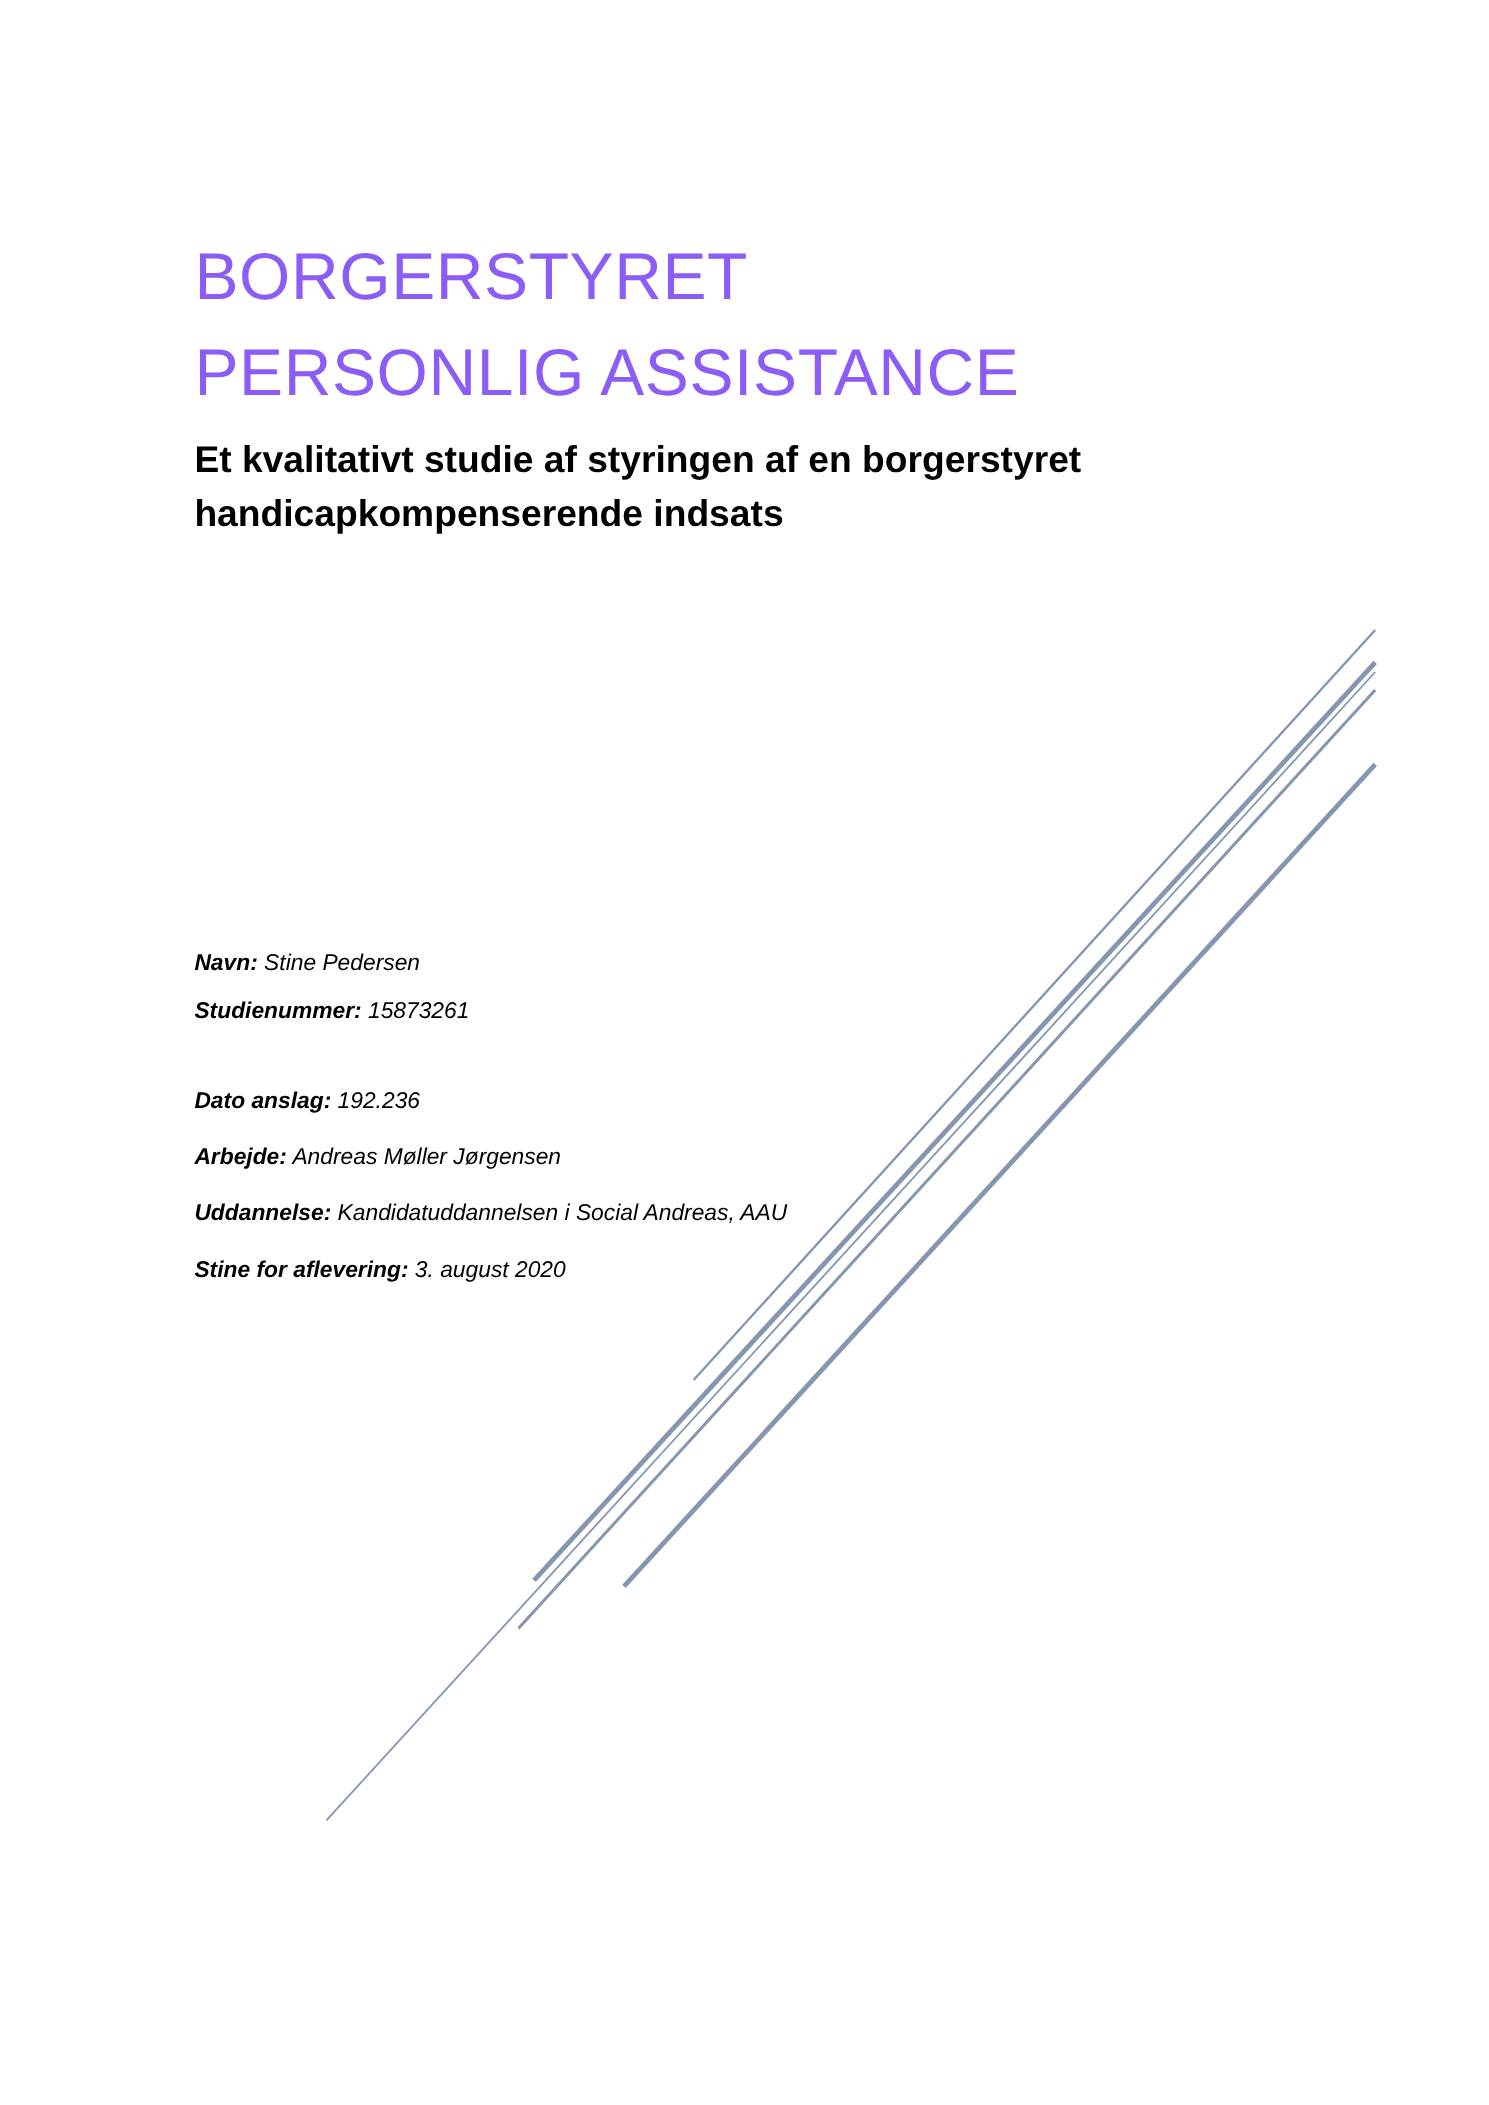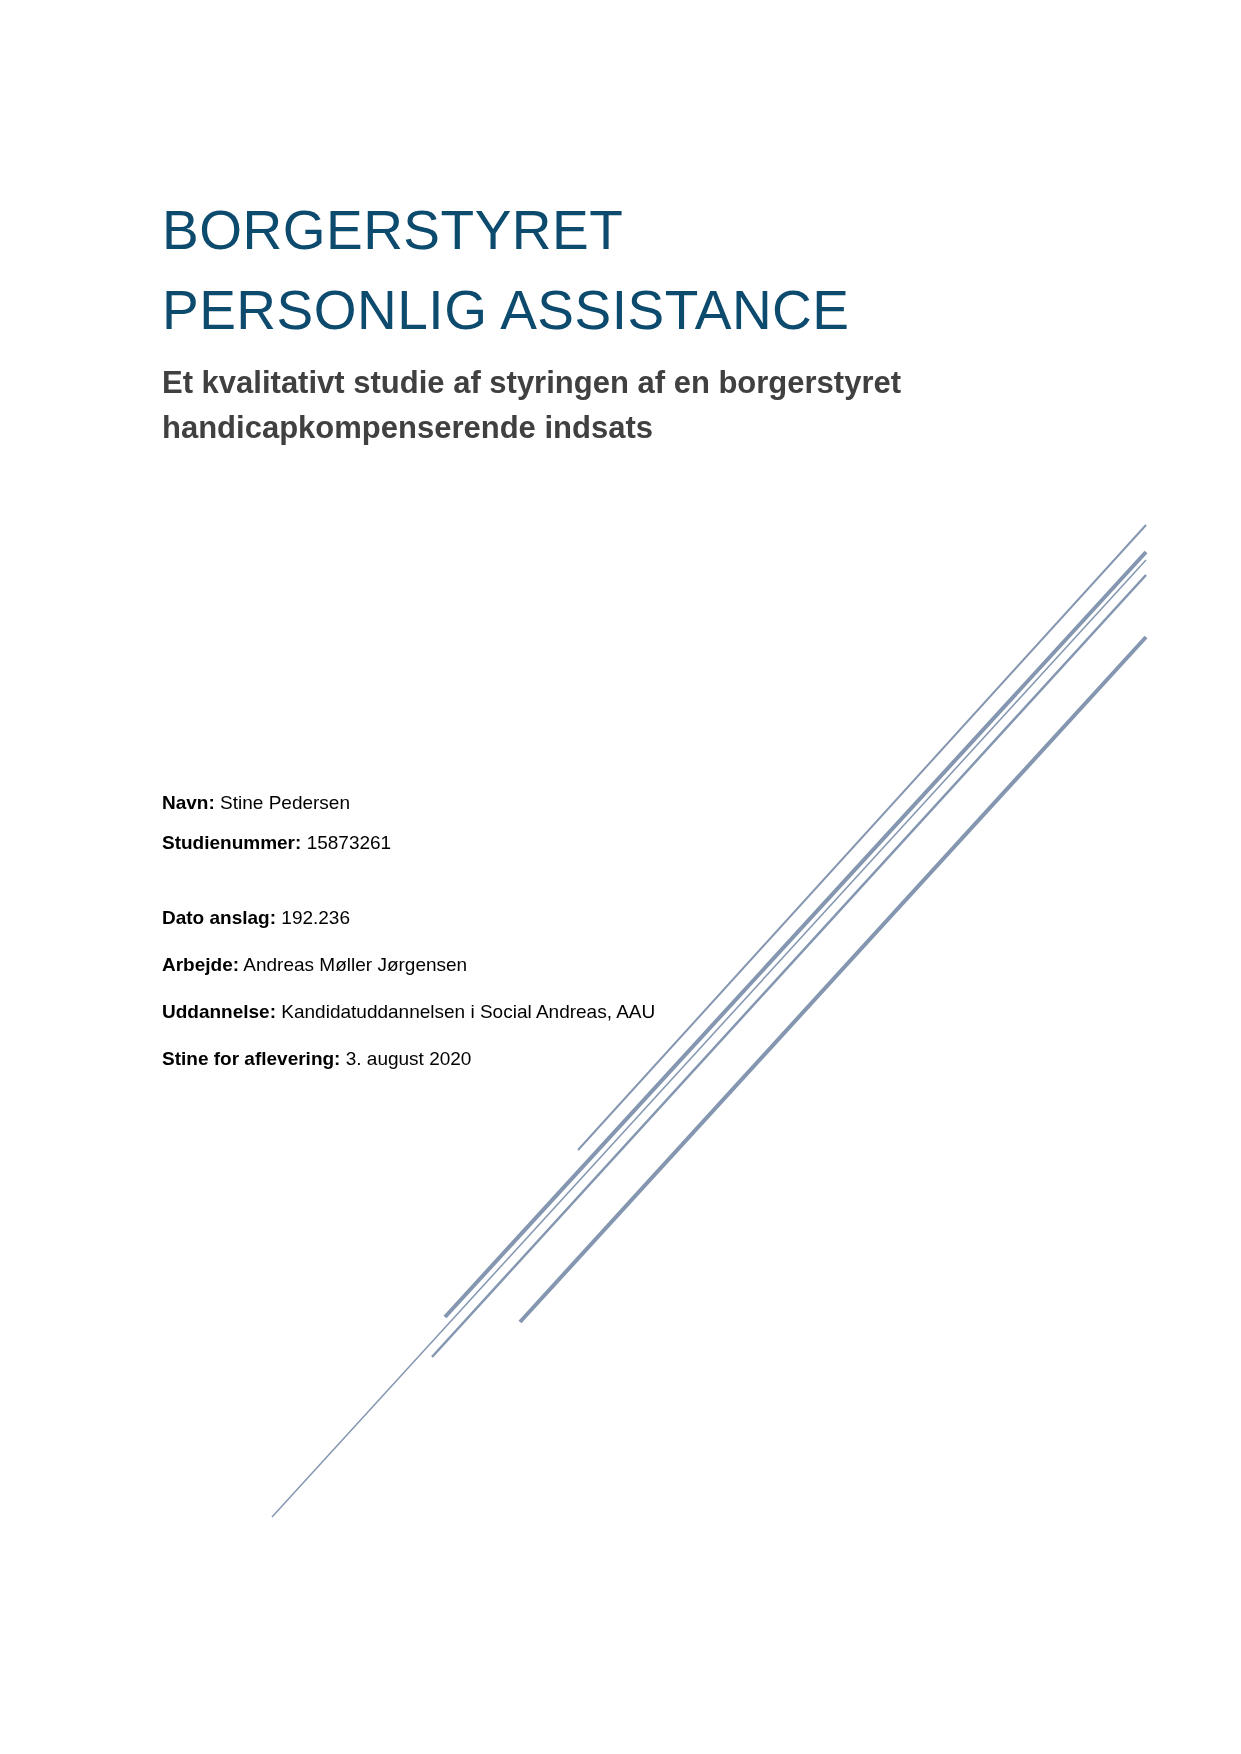--- a/index.html
+++ b/index.html
@@ -1,21 +1,21 @@
 <!DOCTYPE html>
 <html><head>
 <meta charset="utf-8">
 <style>
   html, body { margin:0; padding:0; background:#ffffff; }
   body { width:1241px; height:1754px; position:relative; overflow:hidden; font-family:"Liberation Sans", sans-serif; }
-  .title { position:absolute; left:162px; top:190px; width:800px; font-family:"Liberation Sans", sans-serif; font-weight:300; font-size:55px; line-height:80px; color:#0c4a6e; letter-spacing:0.5px; margin:0; }
-  .subtitle { position:absolute; left:162px; top:360px; width:800px; font-size:31px; line-height:45px; color:#404040; margin:0; }
+  .title { position:absolute; left:162px; top:190px; width:800px; font-family:"Liberation Sans", sans-serif; font-weight:300; font-size:55px; line-height:80px; color:#8b5cf6; letter-spacing:0.5px; margin:0; }
+  .subtitle { position:absolute; left:162px; top:360px; width:800px; font-size:31px; line-height:45px; color:#000000; margin:0; }
   .deco { position:absolute; left:0; top:0; width:1241px; height:1754px; }
   .info { position:absolute; left:162px; top:0; font-size:19px; color:#000; }
-  .info .row { position:absolute; white-space:nowrap; }
+  .info .row { position:absolute; white-space:nowrap;font-style:italic; }
   .info b { font-weight:bold; }
 </style>
 </head>
 <body>
 
 <h1 class="title">BORGERSTYRET PERSONLIG ASSISTANCE</h1>
 <h2 class="subtitle">Et kvalitativt studie af styringen af en borgerstyret handicapkompenserende indsats</h2>
 
 <svg class="deco" viewBox="0 0 1241 1754">
   <g stroke="#8496B0" fill="none">

